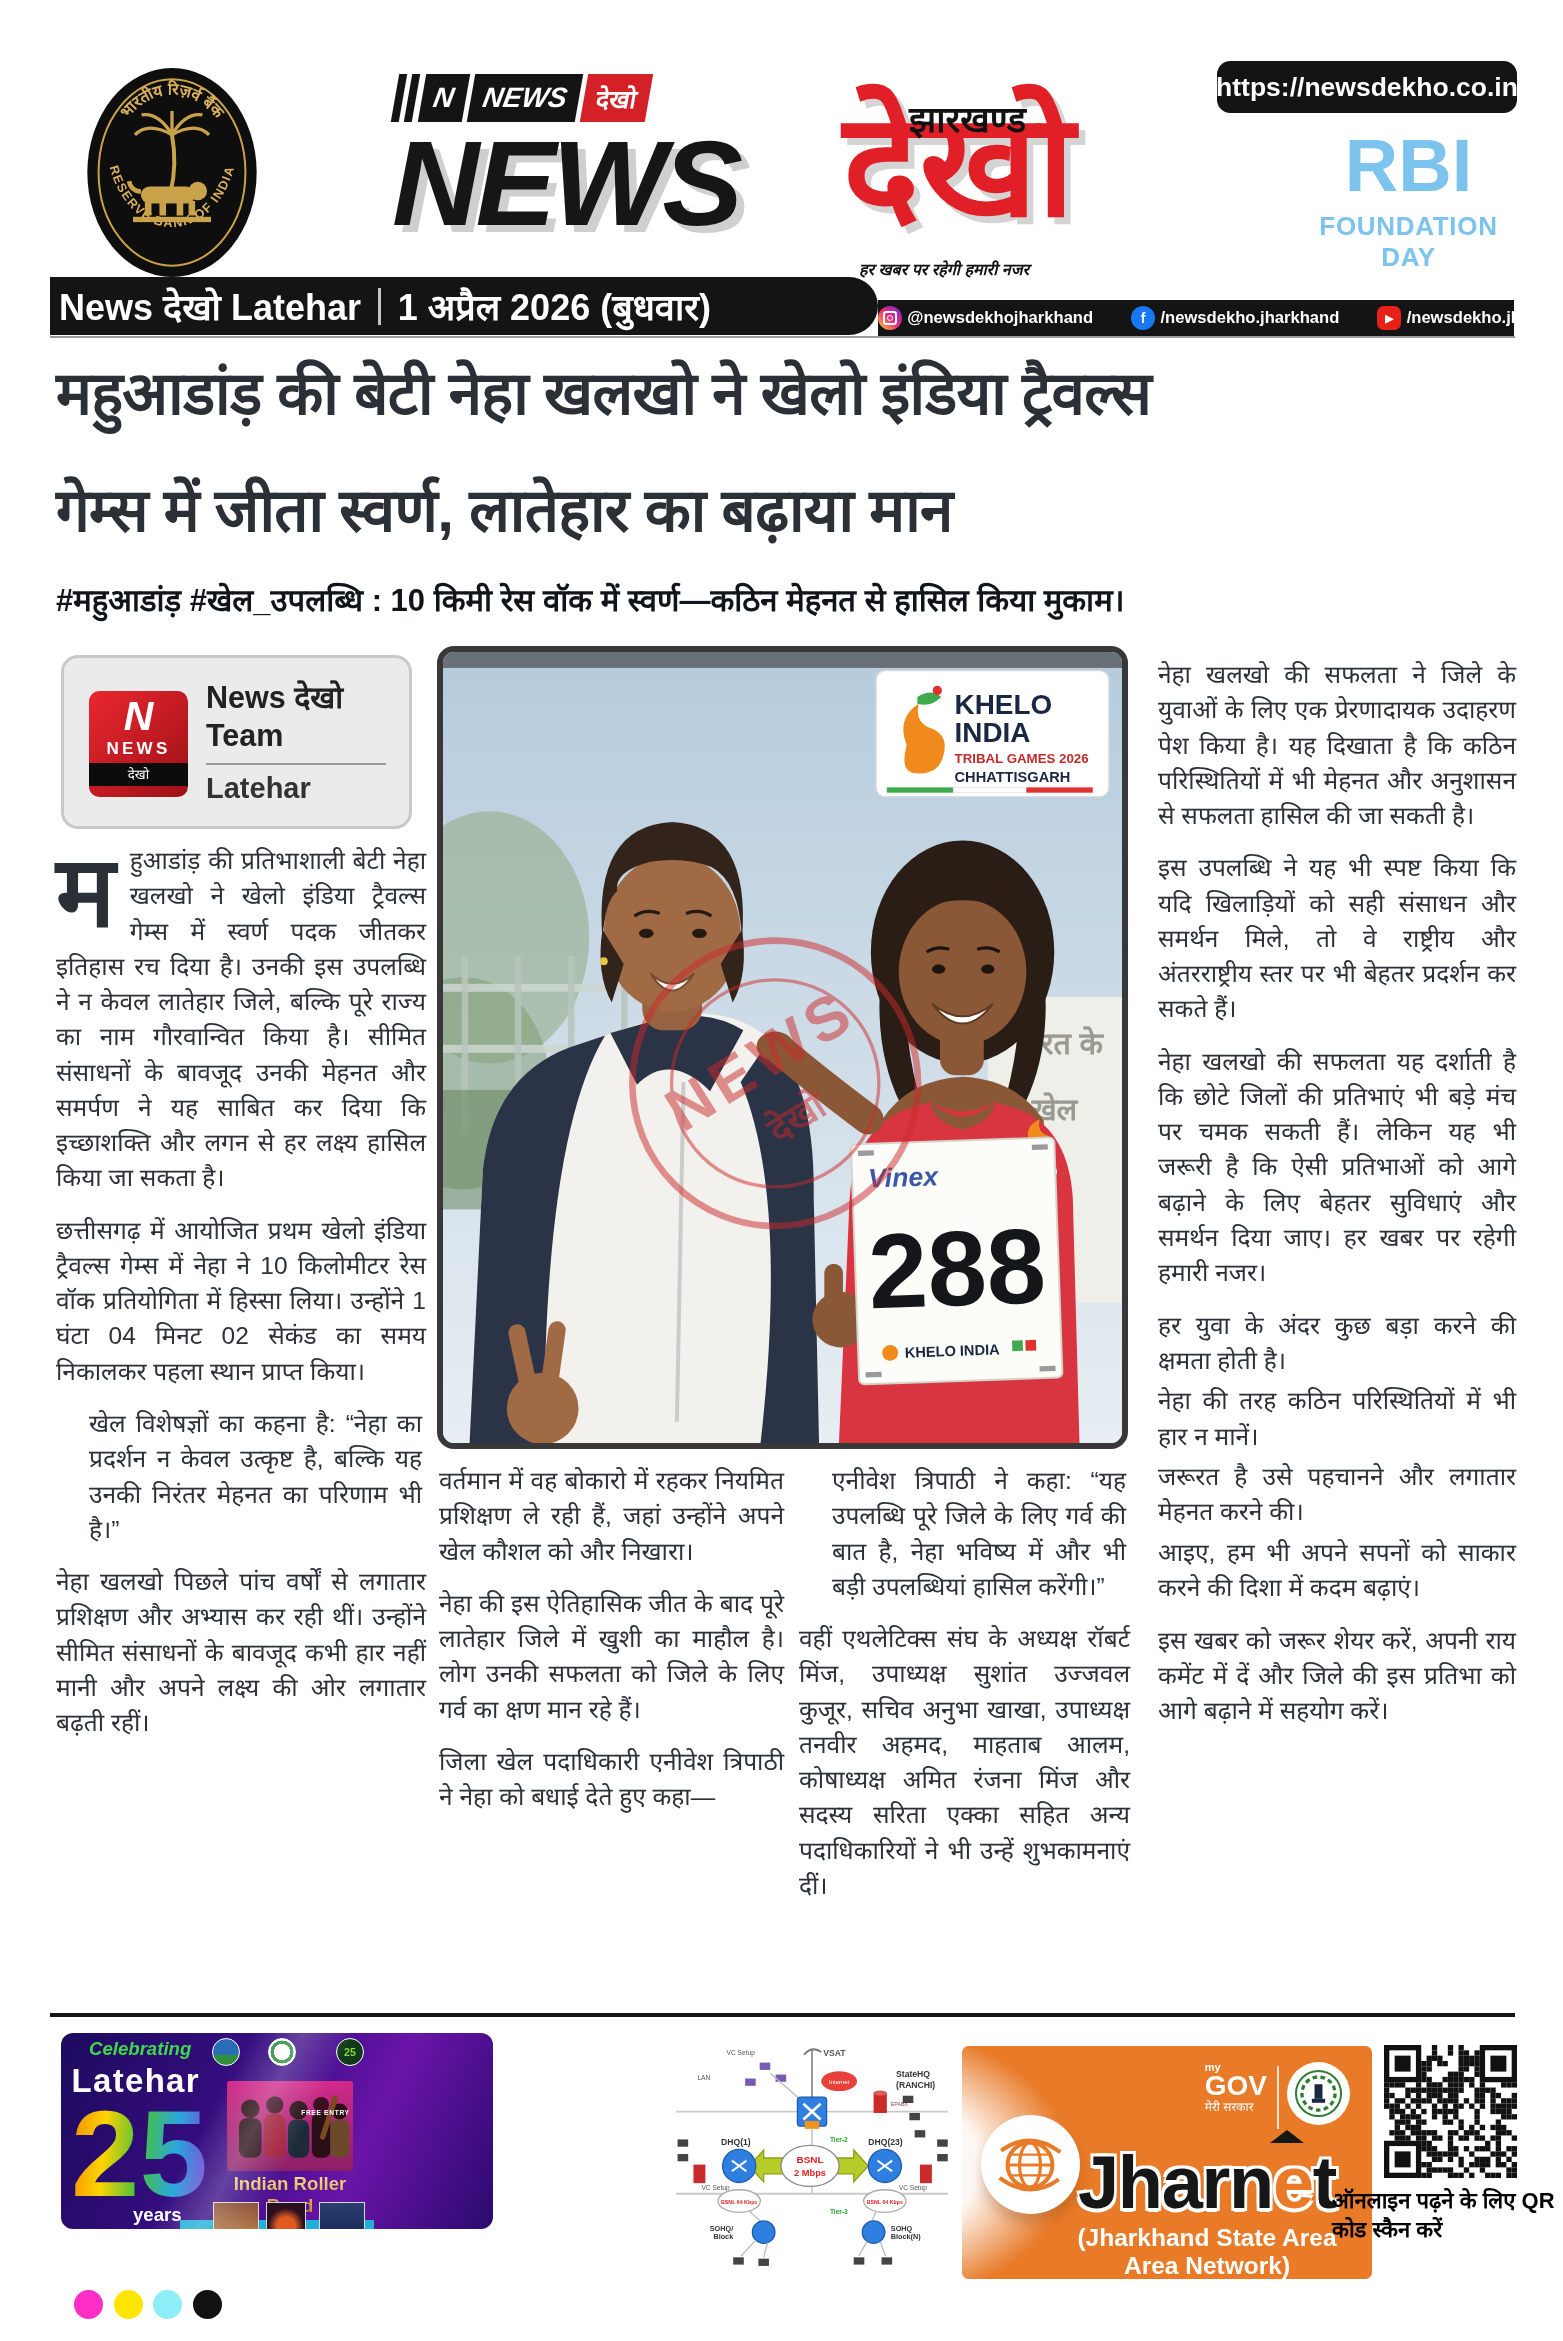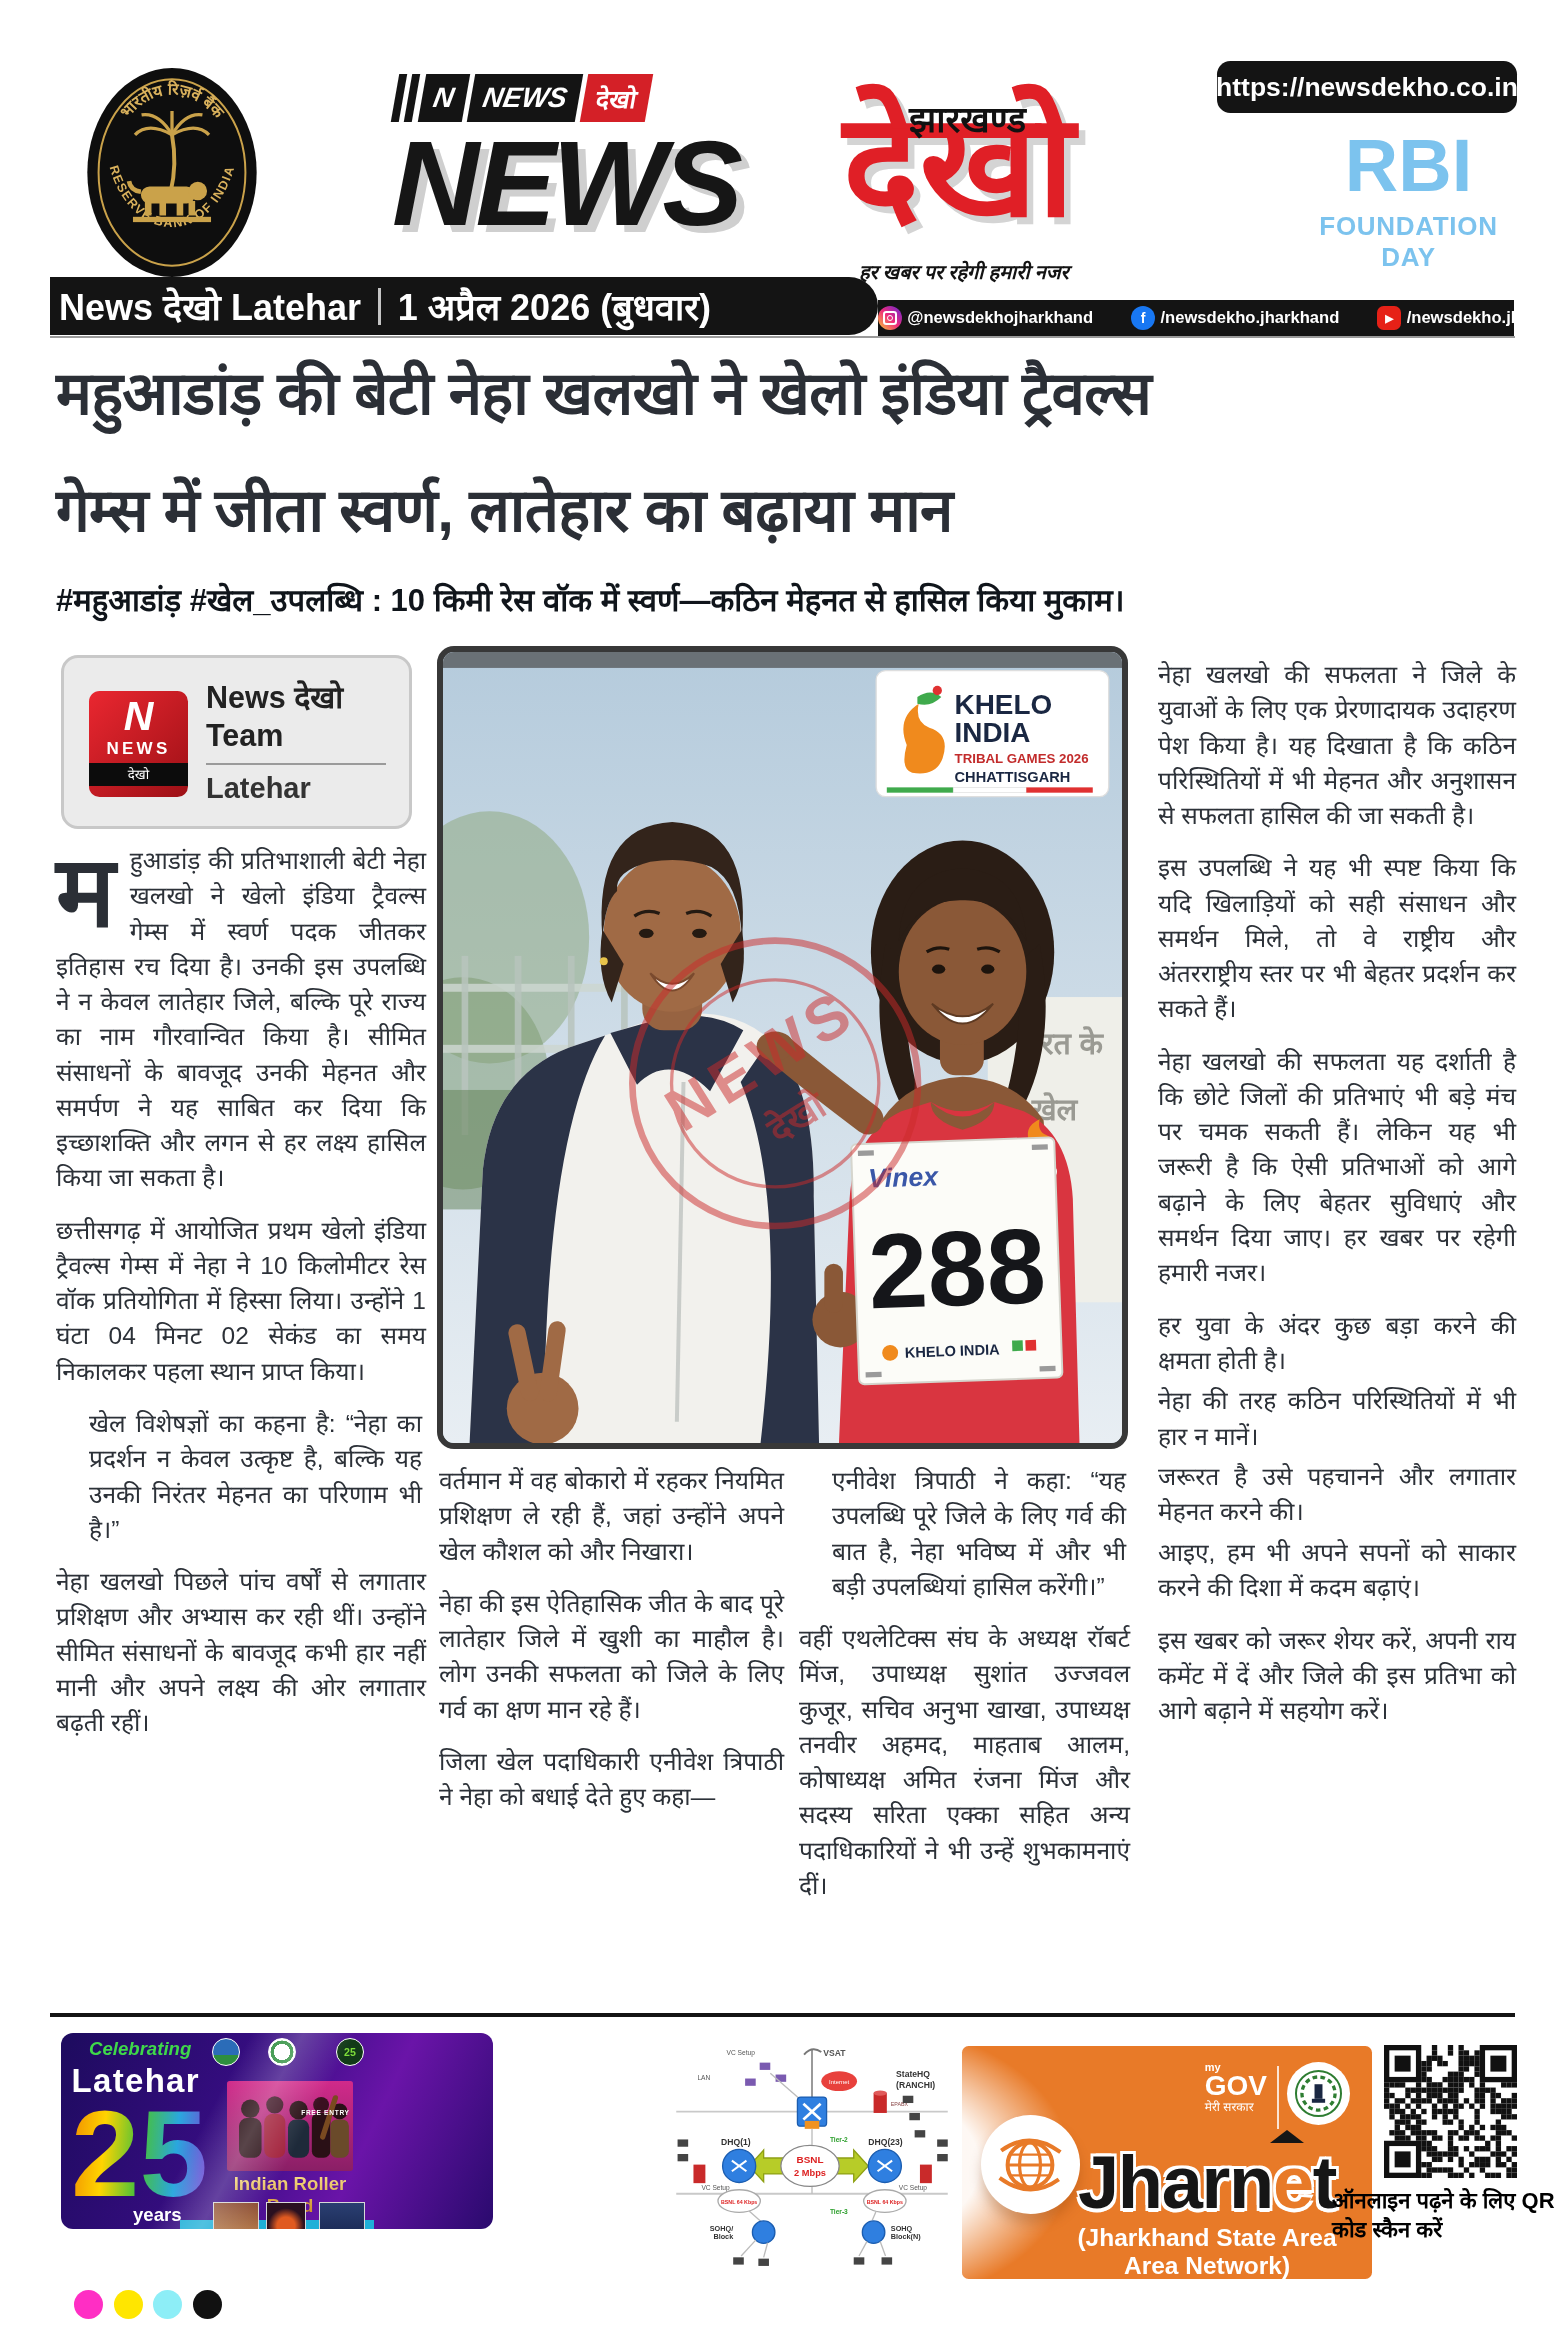--- a/index.html
+++ b/index.html
@@ -8,21 +8,21 @@
   .abs{position:absolute;}
 
   
   .mini-logo{left:395px;top:74px;display:flex;gap:5.3px;transform:skewX(-10deg);align-items:stretch;height:48px;}
   .mini-slash{width:8px;background:#141414;}
   .mini-box{background:#141414;color:#fff;font-weight:900;font-style:italic;display:flex;align-items:center;padding:0 12px;font-size:28px;}
   .mini-red{background:#d42027;font-style:normal;font-size:25px;}
   .mast-news{left:392px;top:123px;font-size:121px;font-weight:900;font-style:italic;letter-spacing:-4px;color:#161616;line-height:1;text-shadow:8px 6.6px 0 #cfcfcf;}
   .mast-state{left:909px;top:94px;font-size:36px;font-weight:800;color:#111;}
   .mast-dekho{left:843px;top:94px;font-size:144px;font-weight:800;color:#e01f26;line-height:1;text-shadow:6.6px 6.6px 0 #d4d4d4;}
-  .mast-tag{left:859px;top:258px;font-size:20px;font-weight:800;font-style:italic;color:#131313;font-family:Liberation Serif, serif;}
+  .mast-tag{left:859px;top:258px;font-size:16px;font-weight:800;font-style:italic;color:#131313;}
   .url-pill{left:1217px;top:61px;width:300px;height:52px;background:#141414;border-radius:13.3px;color:#fff;
             display:flex;align-items:center;justify-content:center;font-size:26.5px;font-weight:800;}
   .rbi-block{left:1299px;top:127px;width:219px;text-align:center;color:#7cc3ee;}
   .rbi-big{font-size:74px;font-weight:900;line-height:1.05;}
   .rbi-small{font-size:26px;font-weight:800;letter-spacing:0.7px;margin-top:6.6px;}
 
   
   .datebar{left:50px;top:277px;width:828px;height:58px;background:#141414;border-radius:0 30.5px 30.5px 0;
            display:flex;align-items:center;gap:17px;padding-left:9px;box-sizing:border-box;color:#fff;}
   .datebar .t{font-size:36px;font-weight:800;}

